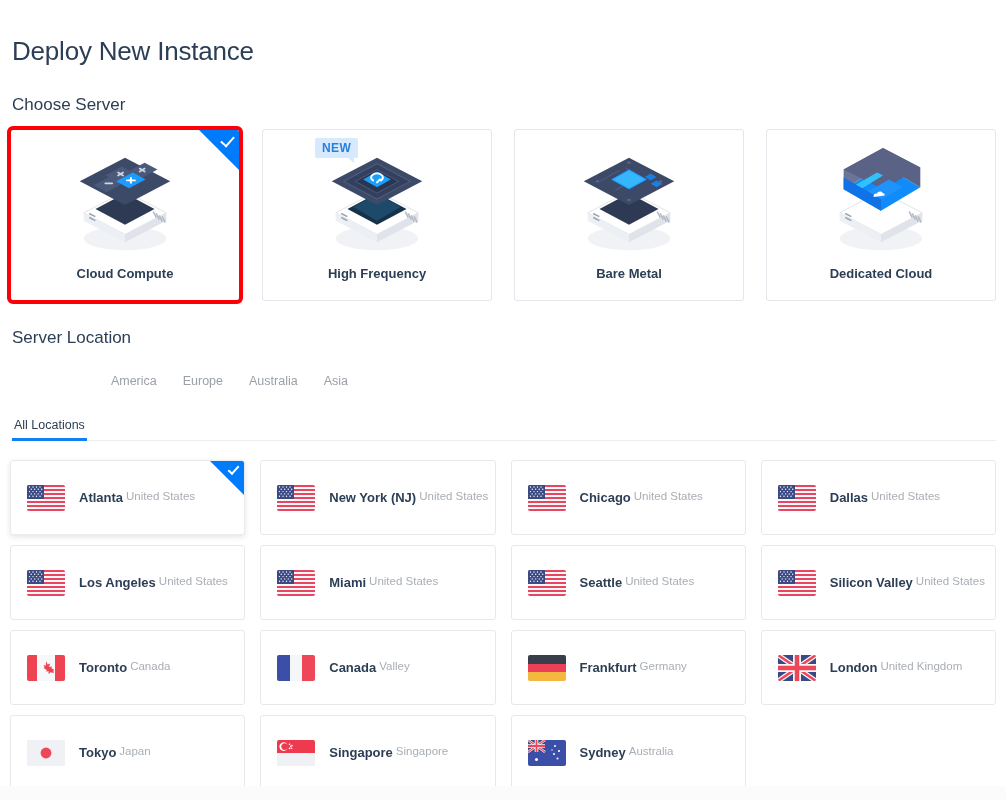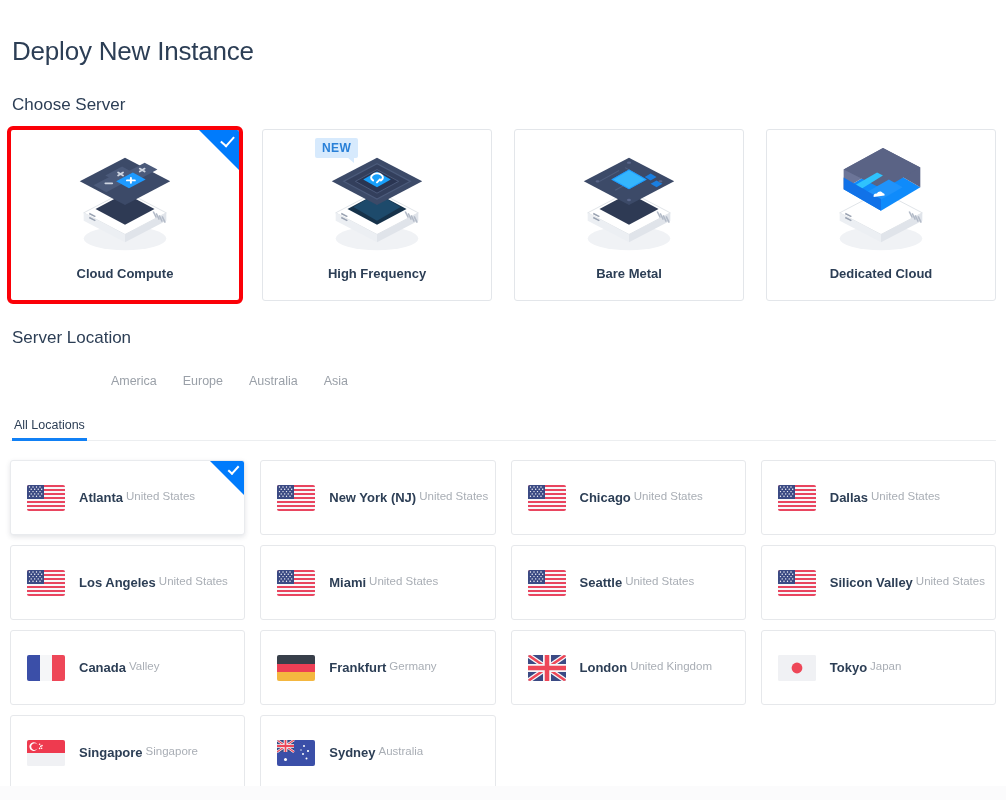--- a/index.html
+++ b/index.html
@@ -719,20 +719,34 @@
       </svg>
         </span>
         <span class="loc-text">
           <span class="loc-city">Silicon Valley</span>
           <span class="loc-country">United States</span>
         </span>
       </div>
       <div class="loc-card">
         <span class="flag">
           <svg viewBox="0 0 38 26" preserveAspectRatio="none">
+        <rect width="38" height="26" fill="#f7f8fa"></rect>
+        <rect width="10" height="26" fill="#f04352"></rect>
+        <rect x="28" width="10" height="26" fill="#f04352"></rect>
+        <path d="M19 6 l1.6 3.4 2.6 -1 -1.2 3.6 3.2 -0.5 -1 1.6 3 2 -0.9 0.9 0.6 2 -3.8 -0.7 -0.2 1.1 h-1.5 l0.3 -2.2 -2.7 0.4 0.8 -1.5 -3.2 -2 1 -0.8 -1.1 -2.4 2.3 0.8 Z" fill="#f04352"></path>
+      </svg>
+        </span>
+        <span class="loc-text">
+          <span class="loc-city">Toronto</span>
+          <span class="loc-country">Canada</span>
+        </span>
+      </div>
+      <div class="loc-card">
+        <span class="flag">
+          <svg viewBox="0 0 38 26" preserveAspectRatio="none">
         <rect width="13" height="26" fill="#3b4fa8"></rect>
         <rect x="13" width="12" height="26" fill="#f5f6f8"></rect>
         <rect x="25" width="13" height="26" fill="#ee4758"></rect>
       </svg>
         </span>
         <span class="loc-text">
           <span class="loc-city">Canada</span>
           <span class="loc-country">Valley</span>
         </span>
       </div>

